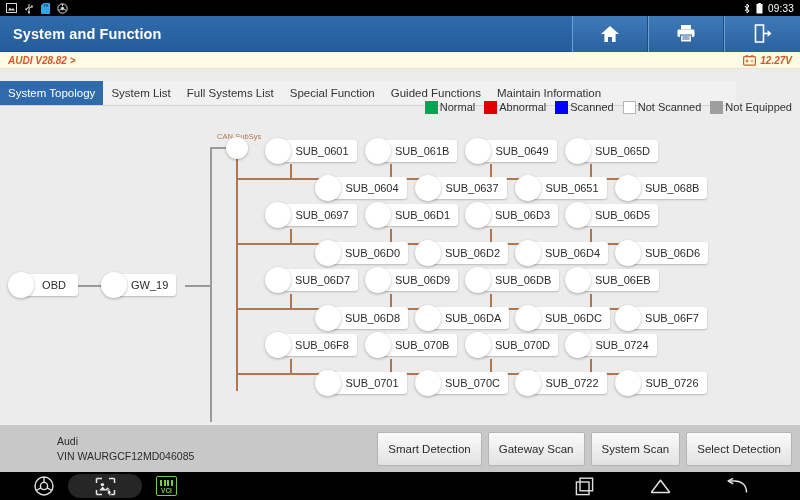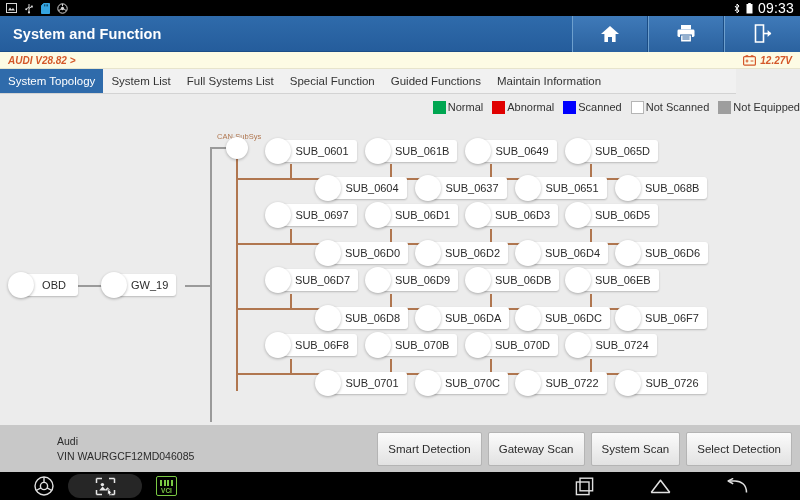--- a/index.html
+++ b/index.html
@@ -11,21 +11,21 @@
   }
   #app { position: relative; width: 800px; height: 500px; }
 
   
   .statusbar {
     position: absolute; top: 0; left: 0; width: 800px; height: 16px;
     background: #000; display: flex; align-items: center;
   }
   .sb-left { display: flex; align-items: center; gap: 7px; padding-left: 6px; }
   .sb-right { margin-left: auto; display: flex; align-items: center; gap: 5px; padding-right: 6px; }
-  .sb-clock { color: #fff; font-size: 14px; letter-spacing: .2px; }
+  .sb-clock { color: #fff; font-size: 10px; letter-spacing: .2px; }
   .sb-ico { display: block; }
 
   
   .titlebar {
     position: absolute; top: 16px; left: 0; width: 800px; height: 36px;
     background: linear-gradient(#2f6bab, #255d9c);
     border-bottom: 1px solid #1c4e87;
     display: flex; align-items: center;
   }
   .app-title {
@@ -50,37 +50,37 @@
   }
   .veh-ver {
     color: #d4582a; font-size: 10px; font-style: italic; font-weight: bold;
     padding-left: 8px;
   }
   .volt-wrap { margin-left: auto; display: flex; align-items: center; gap: 4px; padding-right: 8px; }
   .volt-txt { color: #d4582a; font-size: 10px; font-style: italic; font-weight: bold; }
 
   
   .tabs {
-    position: absolute; top: 69px; left: 0; width: 736px; height: 25px;
+    position: absolute; top: 81px; left: 0; width: 736px; height: 25px;
     background: #f1f1f1; border-bottom: 1px solid #d3d3d3;
     display: flex; align-items: stretch;
   }
   .tab {
     display: flex; align-items: center; padding: 0 8px;
     font-size: 11.5px; color: #333; cursor: pointer; white-space: nowrap;
   }
   .tab.active { background: #2f6bab; color: #fff; }
 
   
   .legendrow {
     position: absolute; top: 94px; left: 0; width: 800px; height: 26px;
     display: flex; align-items: center;
   }
   .hint { font-size: 11.5px; color: #333; padding-left: 8px; }
-  .legend { margin-left: auto; display: flex; align-items: center; gap: 9px; padding-right: 0; }
+  .legend { margin-left: auto; display: flex; align-items: center; gap: 9px; padding-right: 8px; }
   .lg { display: flex; align-items: center; gap: 2px; font-size: 11px; color: #333; }
   .sw { width: 13px; height: 13px; display: inline-block; }
   .sw.b { border: 1px solid #b5b5b5; }
 
   
   .canvas {
     position: absolute; top: 120px; left: 0; width: 800px; height: 305px;
     background: #ececec; overflow: hidden;
   }
   .wire { position: absolute; background: #b0764f; }

